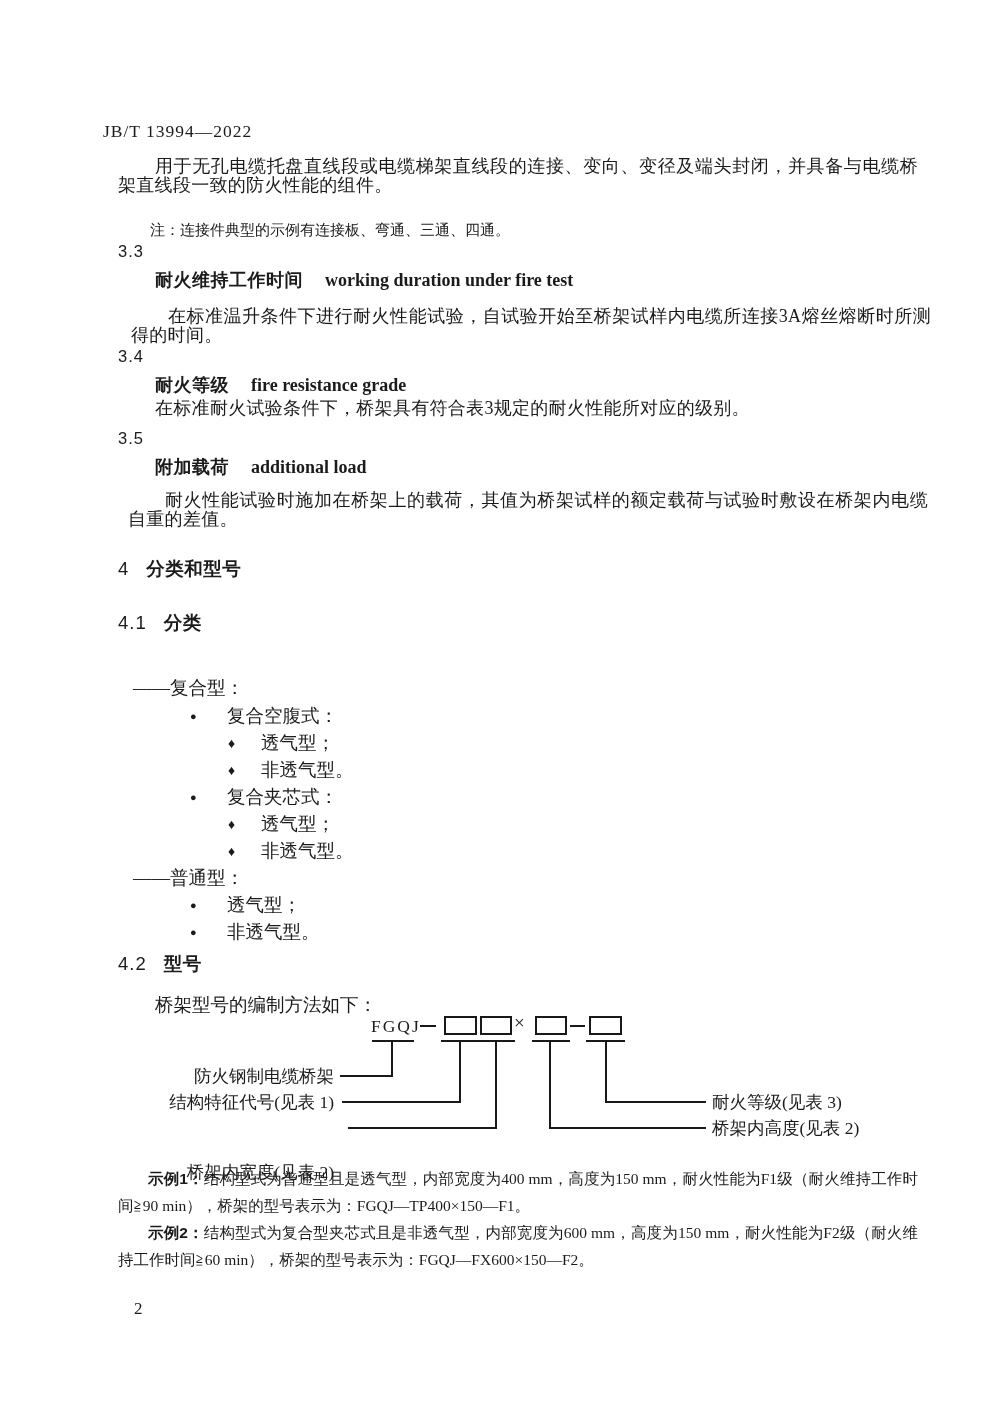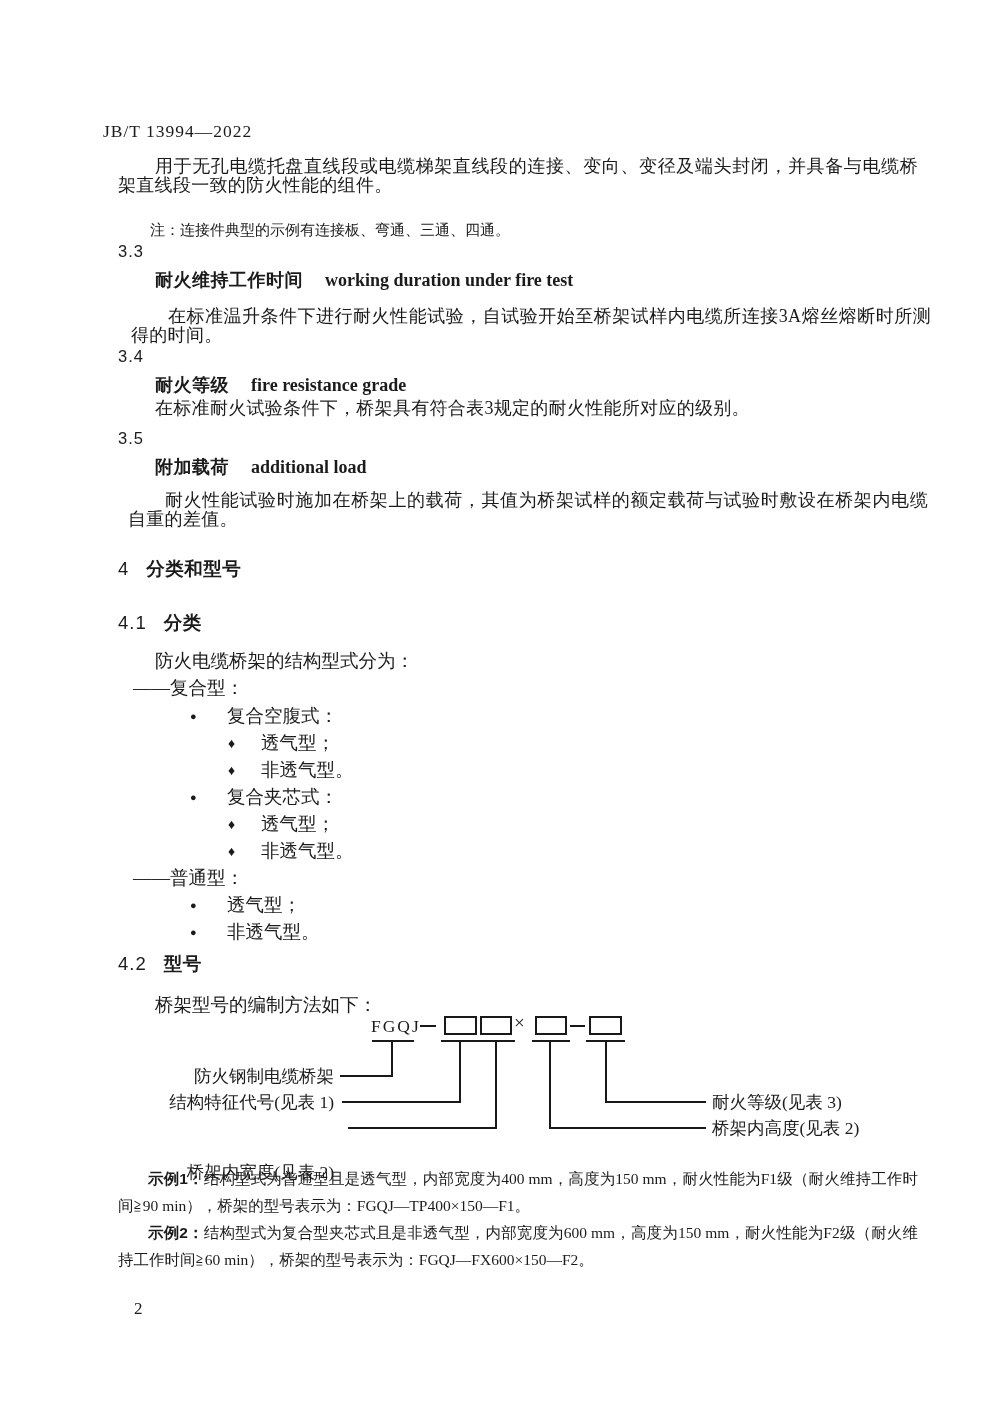--- a/index.html
+++ b/index.html
@@ -90,21 +90,20 @@
   </div>
   <p class="abs body-text indent" style="top:481px;margin:10px;">耐火性能试验时施加在桥架上的载荷，其值为桥架试样的额定载荷与试验时敷设在桥架内电缆自重的差值。</p>
 
   <div class="abs h-sec" style="top:556px;">
     <span class="h-num">4</span><span>分类和型号</span>
   </div>
 
   <div class="abs h-sec" style="top:610px;">
     <span class="h-num">4.1</span><span>分类</span>
   </div>
-  <div class="abs cls-row" style="left:155px;top:649px;">防火电缆桥架的结构型式分为：</div>
 
   <div class="abs cls-row" style="left:133px;top:676px;">——复合型：</div>
   <div class="abs cls-row" style="left:190px;top:704px;"><span class="blt">●</span><span>复合空腹式：</span></div>
   <div class="abs cls-row" style="left:228px;top:731px;"><span class="dmd">♦</span><span>透气型；</span></div>
   <div class="abs cls-row" style="left:228px;top:758px;"><span class="dmd">♦</span><span>非透气型。</span></div>
   <div class="abs cls-row" style="left:190px;top:785px;"><span class="blt">●</span><span>复合夹芯式：</span></div>
   <div class="abs cls-row" style="left:228px;top:812px;"><span class="dmd">♦</span><span>透气型；</span></div>
   <div class="abs cls-row" style="left:228px;top:839px;"><span class="dmd">♦</span><span>非透气型。</span></div>
   <div class="abs cls-row" style="left:133px;top:866px;">——普通型：</div>
   <div class="abs cls-row" style="left:190px;top:893px;"><span class="blt">●</span><span>透气型；</span></div>

